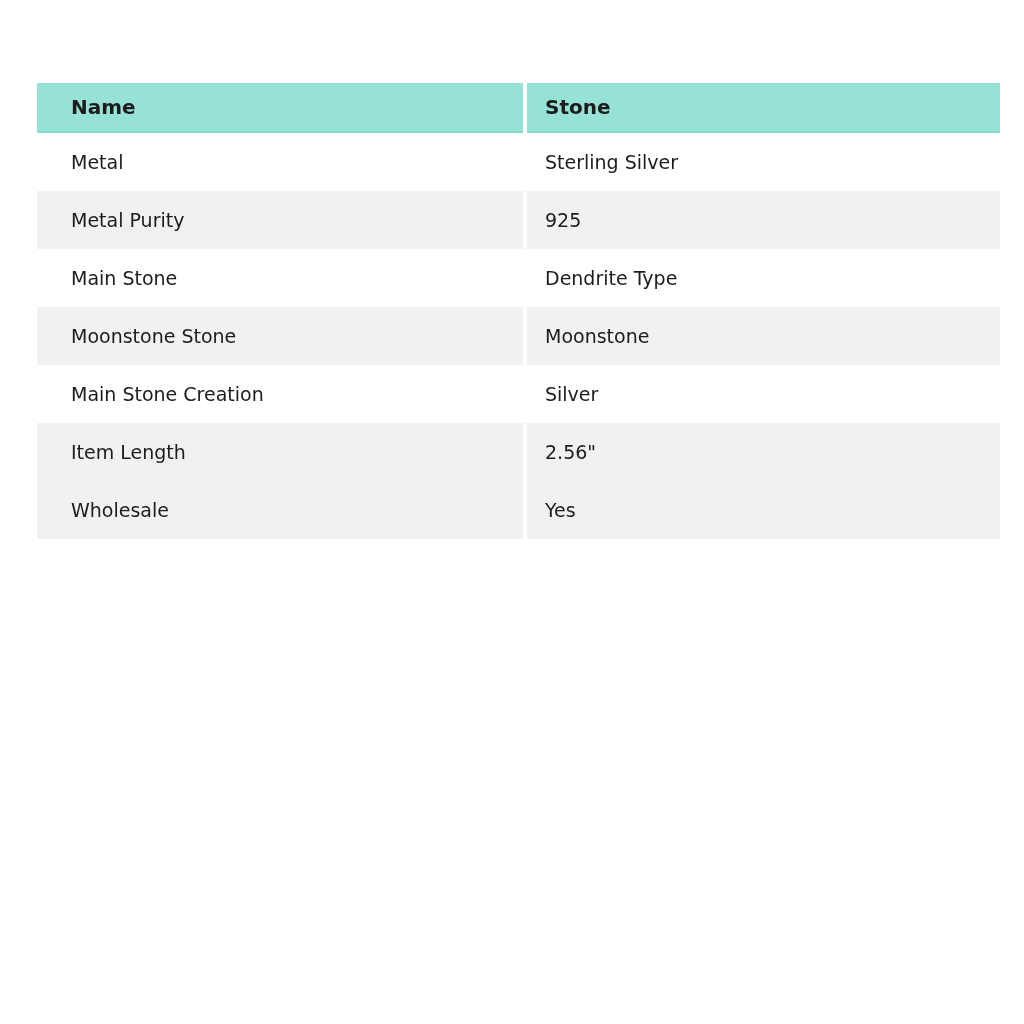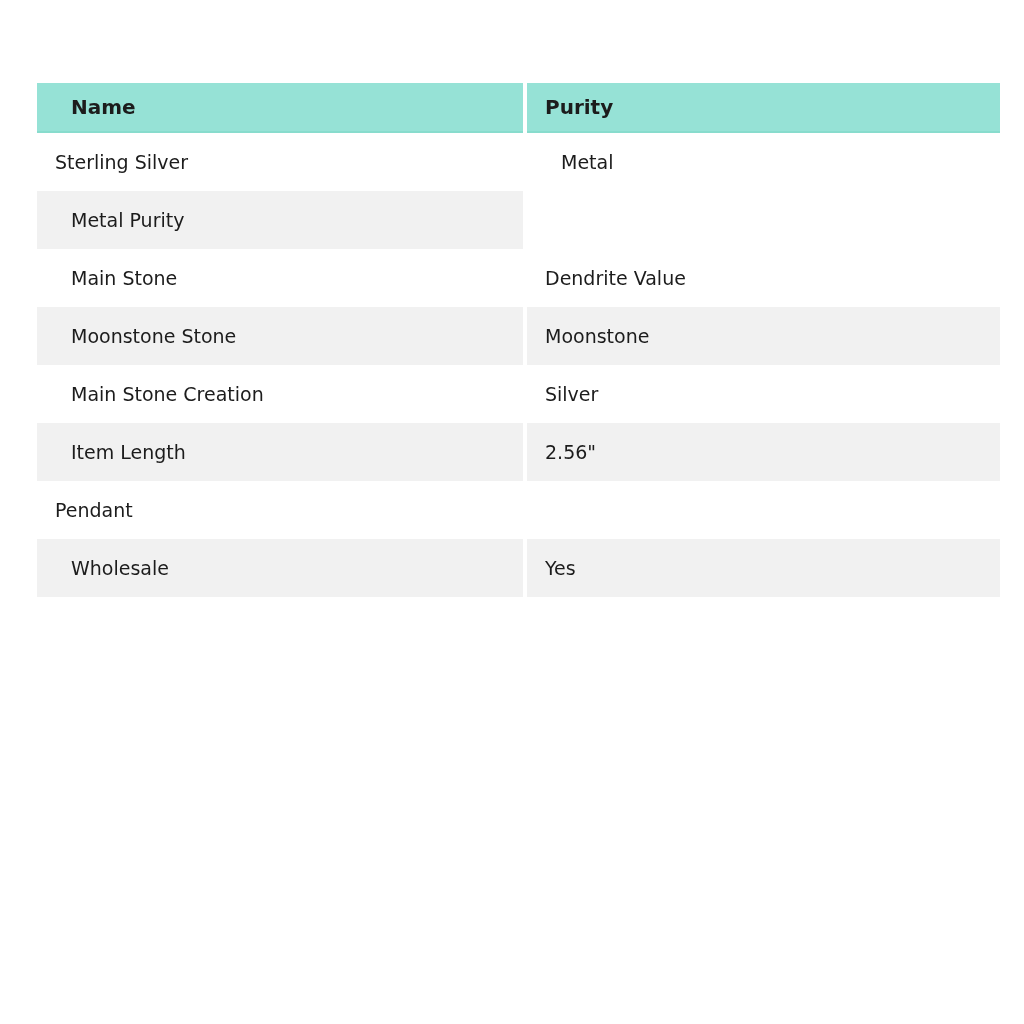--- a/index.html
+++ b/index.html
@@ -55,47 +55,47 @@
 
   .name-col  { padding-left: 34px; }
   .value-col { padding-left: 18px; }
 </style>
 </head>
 <body>
 
 <div class="spec-table">
   <div class="trow thead">
     <div class="cell name-col">Name</div>
-    <div class="cell value-col">Purity</div>
+    <div class="cell value-col">Stone</div>
   </div>
   <div id="table-body">
       <div class="trow tdata">
+        <div class="cell name-col">Metal</div>
         <div class="cell value-col">Sterling Silver</div>
-        <div class="cell name-col">Metal</div>
       </div>
       <div class="trow tdata alt">
         <div class="cell name-col">Metal Purity</div>
+        <div class="cell value-col">925</div>
       </div>
       <div class="trow tdata">
         <div class="cell name-col">Main Stone</div>
-        <div class="cell value-col">Dendrite Value</div>
+        <div class="cell value-col">Dendrite Type</div>
       </div>
       <div class="trow tdata alt">
         <div class="cell name-col">Moonstone Stone</div>
         <div class="cell value-col">Moonstone</div>
       </div>
       <div class="trow tdata">
         <div class="cell name-col">Main Stone Creation</div>
         <div class="cell value-col">Silver</div>
       </div>
       <div class="trow tdata alt">
         <div class="cell name-col">Item Length</div>
         <div class="cell value-col">2.56"</div>
       </div>
       <div class="trow tdata">
-        <div class="cell value-col">Pendant</div>
       </div>
       <div class="trow tdata alt">
         <div class="cell name-col">Wholesale</div>
         <div class="cell value-col">Yes</div>
       </div>
     </div>
 </div>
 
 </body></html>

